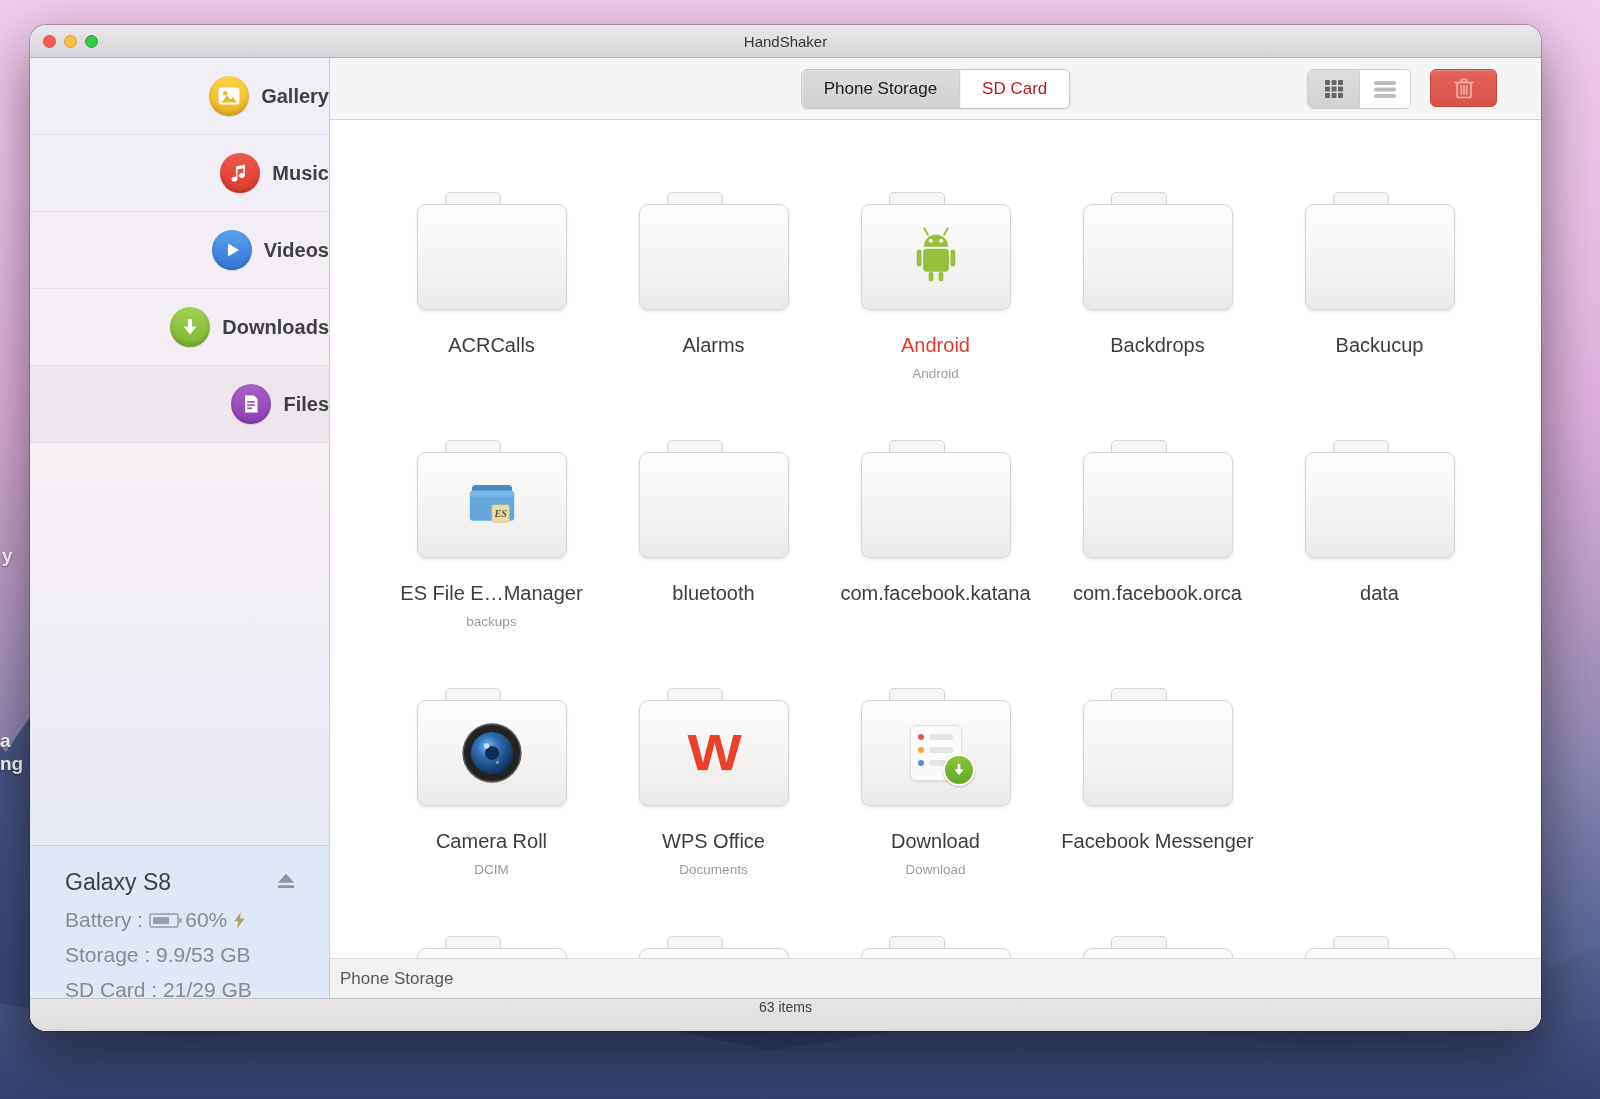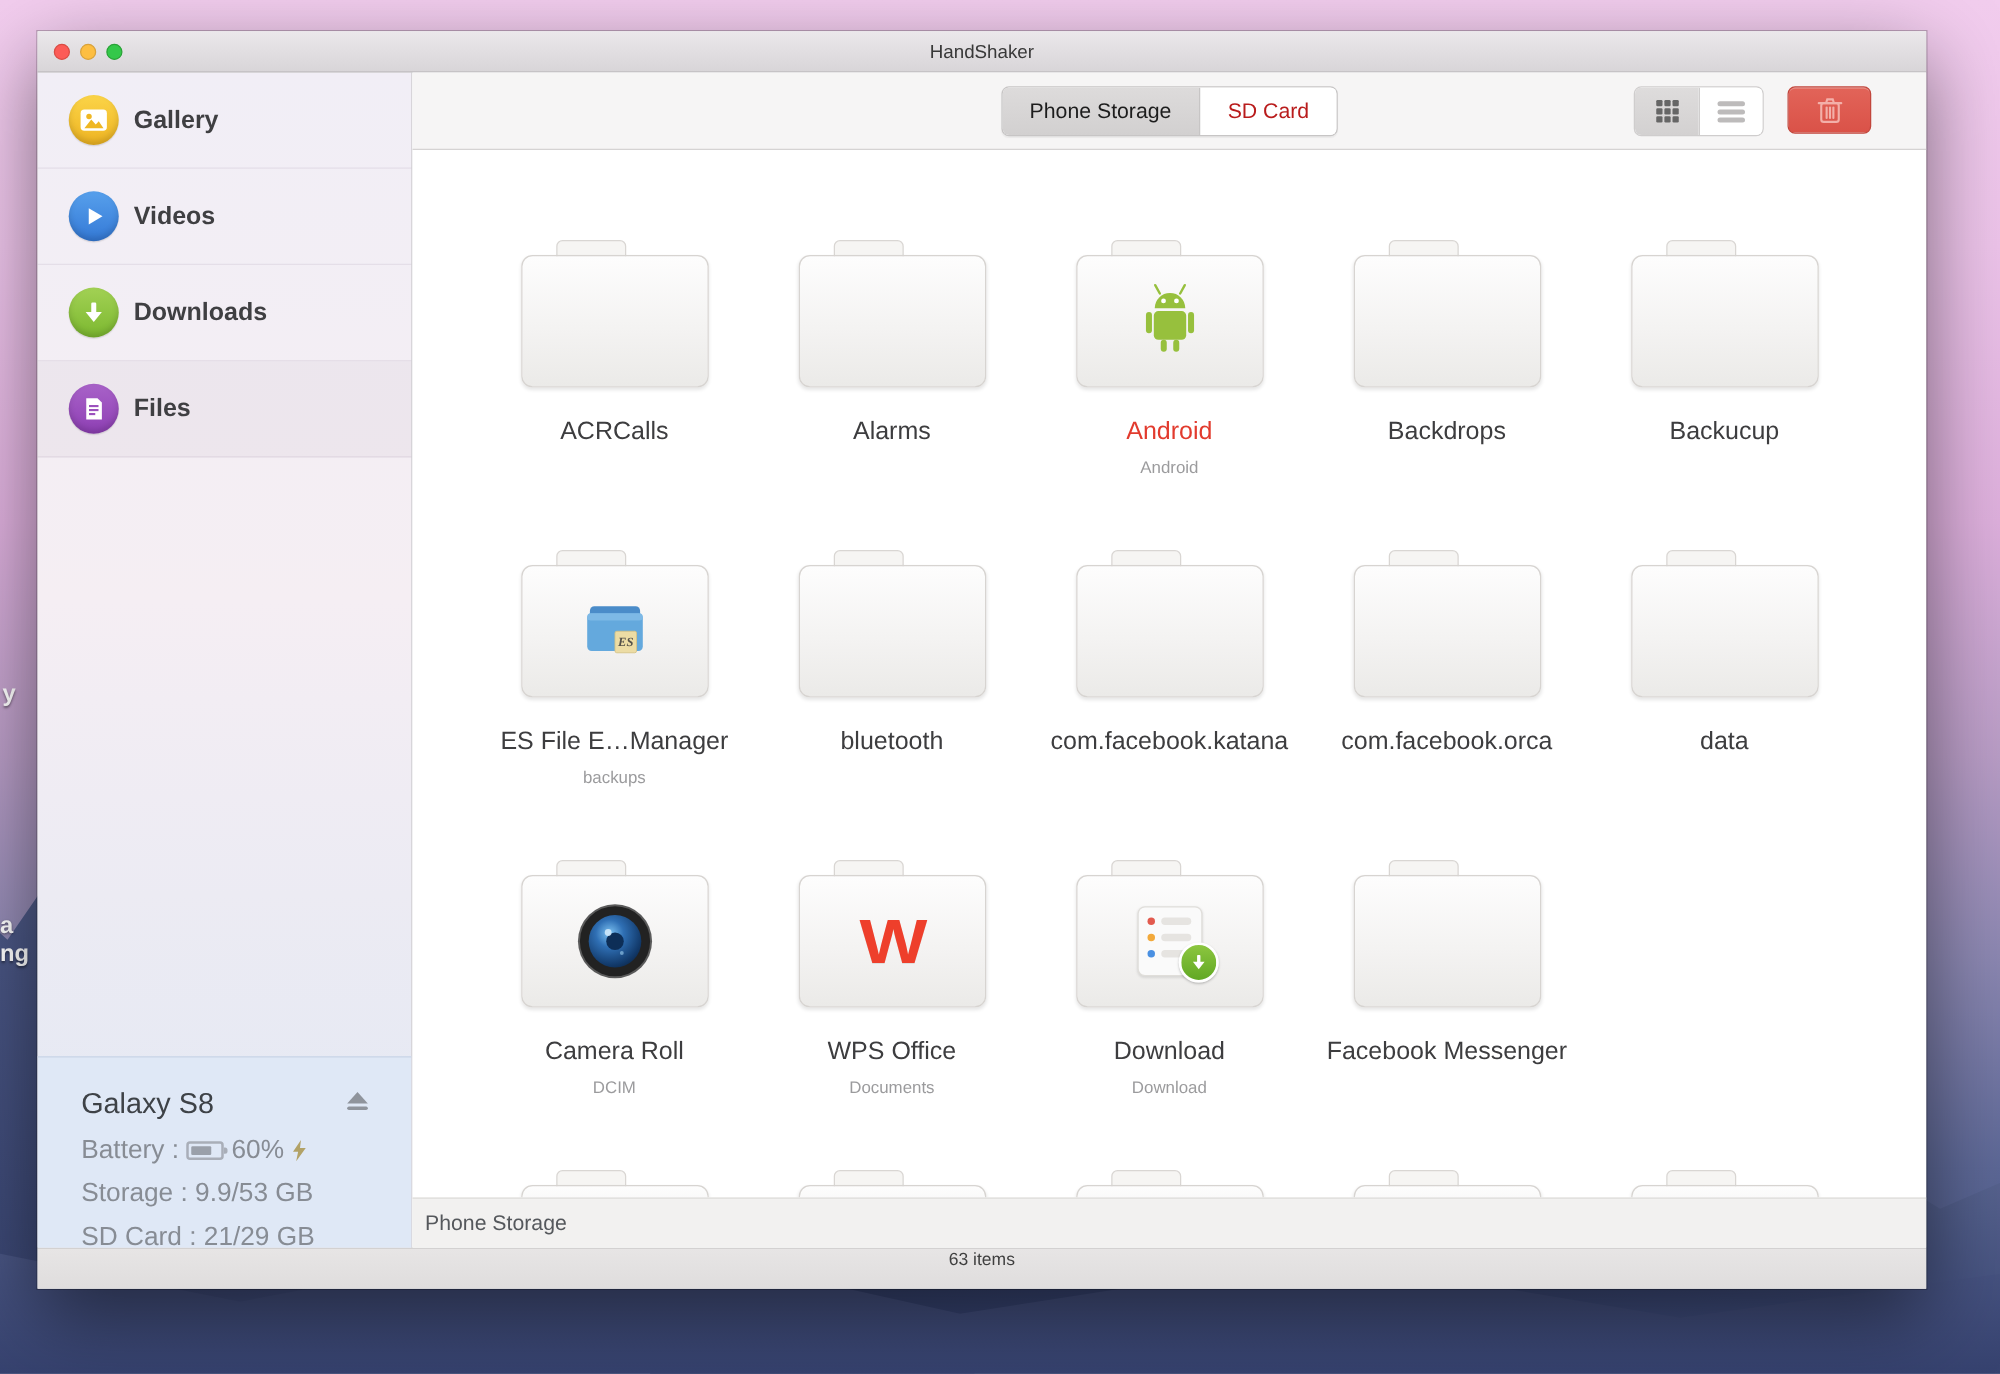--- a/index.html
+++ b/index.html
@@ -17,41 +17,41 @@
   .m3 { left:0; width:1600px; height:160px; background:linear-gradient(180deg,#55618f,#36426f);
     clip-path:polygon(0 100%,0 40%,12% 64%,30% 30%,48% 70%,66% 42%,84% 72%,100% 50%,100% 100%); }
   .frag { position:absolute; color:#fff; font-weight:bold; font-size:19px;
     text-shadow:0 1px 2px rgba(0,0,0,.45); }
   .f1 { left:2px; top:545px; }
   .f2 { left:0px; top:730px; }
   .f3 { left:0px; top:753px; }
 
   
   .window { position:absolute; left:30px; top:25px; width:1511px; height:1006px;
-    border-radius:0; overflow:hidden; background:#fff;
+    border-radius:16px; overflow:hidden; background:#fff;
     box-shadow:0 22px 60px rgba(0,0,0,.5), 0 0 0 1px rgba(0,0,0,.22); }
 
   .titlebar { height:33px; background:linear-gradient(180deg,#ebe8eb,#d8d5d8);
     border-bottom:1px solid #b6b3b6; position:relative;
     display:flex; align-items:center; justify-content:center; }
   .traffic { position:absolute; left:13px; top:0; height:100%; display:flex; align-items:center; gap:8px; }
   .tl { width:13px; height:13px; border-radius:50%; display:inline-block; cursor:default; }
   .tl.close { background:#fc5b57; border:1px solid #d94c44; }
   .tl.min   { background:#fdbe41; border:1px solid #d9a23b; }
   .tl.max   { background:#34c84a; border:1px solid #29a337; }
   .title { font-size:15px; color:#383838; }
 
   .main { display:flex; height:940px; }
 
   
   .sidebar { width:300px; flex:0 0 300px; display:flex; flex-direction:column;
     background:linear-gradient(180deg,#f1eef6 0%,#f5eef3 45%,#ecebf3 70%,#e2e8f4 100%);
     border-right:1px solid #ccc9ce; }
   .nav-item { height:77px; flex:0 0 77px; display:flex; align-items:center;
-    padding-left:25px; border-bottom:1px solid rgba(110,90,120,.10); cursor:default; }
+    padding-left:25px; border-bottom:1px solid rgba(110,90,120,.10); cursor:default;justify-content:flex-end; }
   .nav-item.selected { background:rgba(120,90,110,.05); }
   .nav-icon { width:40px; height:40px; border-radius:50%; flex:0 0 40px;
     display:flex; align-items:center; justify-content:center;
     box-shadow:inset 0 -3px 5px rgba(0,0,0,.15), 0 1px 1px rgba(0,0,0,.12); }
   .ic-gallery   { background:linear-gradient(180deg,#fbd448,#eeb422); }
   .ic-music     { background:linear-gradient(180deg,#ee5a4c,#de3a2d); }
   .ic-videos    { background:linear-gradient(180deg,#57a0ec,#3479d6); }
   .ic-downloads { background:linear-gradient(180deg,#a2d154,#7cb830); }
   .ic-files     { background:linear-gradient(180deg,#a862c8,#8e3fb4); }
   .nav-label { margin-left:12px; font-size:20px; font-weight:bold; color:#3f3f42; }
@@ -165,20 +165,28 @@
         <span class="nav-icon ic-gallery">
           <svg width="24" height="24" viewBox="0 0 24 24">
               <rect x="1.5" y="3.5" width="21" height="17" rx="3" fill="#fff"></rect>
               <circle cx="8.2" cy="9.2" r="2.2" fill="#efb723"></circle>
               <path d="M4.5 18.5 L10 11.5 L13.6 15.6 L16 13 L19.8 18.5 Z" fill="#efb723"></path>
             </svg>
         </span>
         <span class="nav-label">Gallery</span>
       </div>
 
+      <div class="nav-item">
+        <span class="nav-icon ic-music">
+          <svg width="24" height="24" viewBox="0 0 24 24">
+              <path d="M9.5 18.2 a3 2.4 0 1 1 -1.6-2.1 V5.6 l9-2 v10.9 a3 2.4 0 1 1 -1.6-2.1 V7.2 l-5.8 1.3 Z" fill="#fff"></path>
+            </svg>
+        </span>
+        <span class="nav-label">Music</span>
+      </div>
 
       <div class="nav-item">
         <span class="nav-icon ic-videos">
           <svg width="24" height="24" viewBox="0 0 24 24">
               <polygon points="8,5.5 19,12 8,18.5" fill="#fff"></polygon>
             </svg>
         </span>
         <span class="nav-label">Videos</span>
       </div>
 

